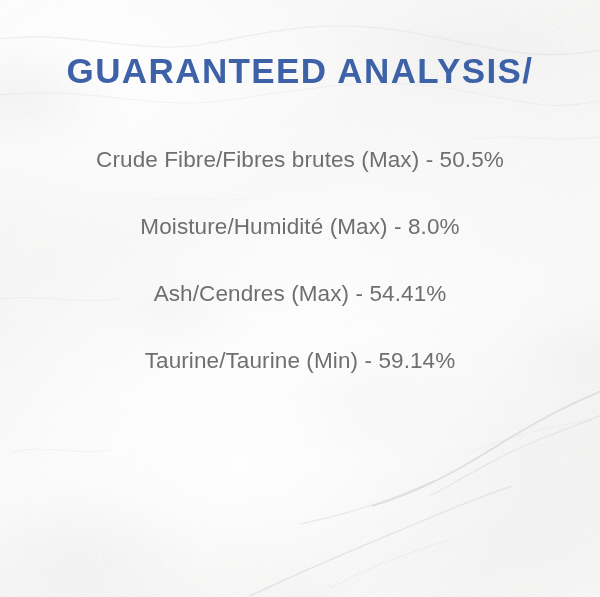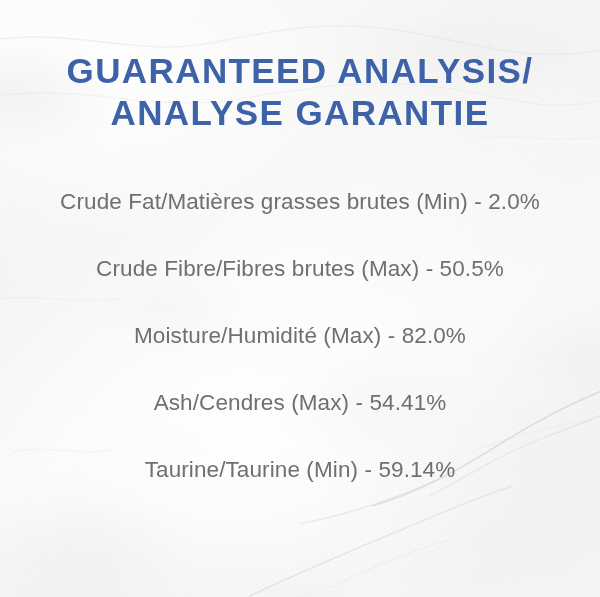--- a/index.html
+++ b/index.html
@@ -145,25 +145,23 @@
     <path class="vein-faint" stroke-width="0.9" d="M 150 200 C 186 194, 214 204, 252 198"></path>
   </svg>
 
   <div class="marble-grain"></div>
   <div class="marble-wash"></div>
 
   <div class="content">
 
     <div class="title-block">
       <span class="title-line">GUARANTEED ANALYSIS/</span>
-      <span class="title-line">ANALYSE GARANTIE</span>
     </div>
 
     <div class="rows">
-      <div class="analysis-row">Crude Fat/Matières grasses brutes (Min) - 2.0%</div>
       <div class="analysis-row">Crude Fibre/Fibres brutes (Max) - 50.5%</div>
-      <div class="analysis-row">Moisture/Humidité (Max) - 82.0%</div>
+      <div class="analysis-row">Moisture/Humidité (Max) - 8.0%</div>
       <div class="analysis-row">Ash/Cendres (Max) - 54.41%</div>
       <div class="analysis-row">Taurine/Taurine (Min) - 59.14%</div>
     </div>
 
   </div>
 </div>
 
 </body></html>

